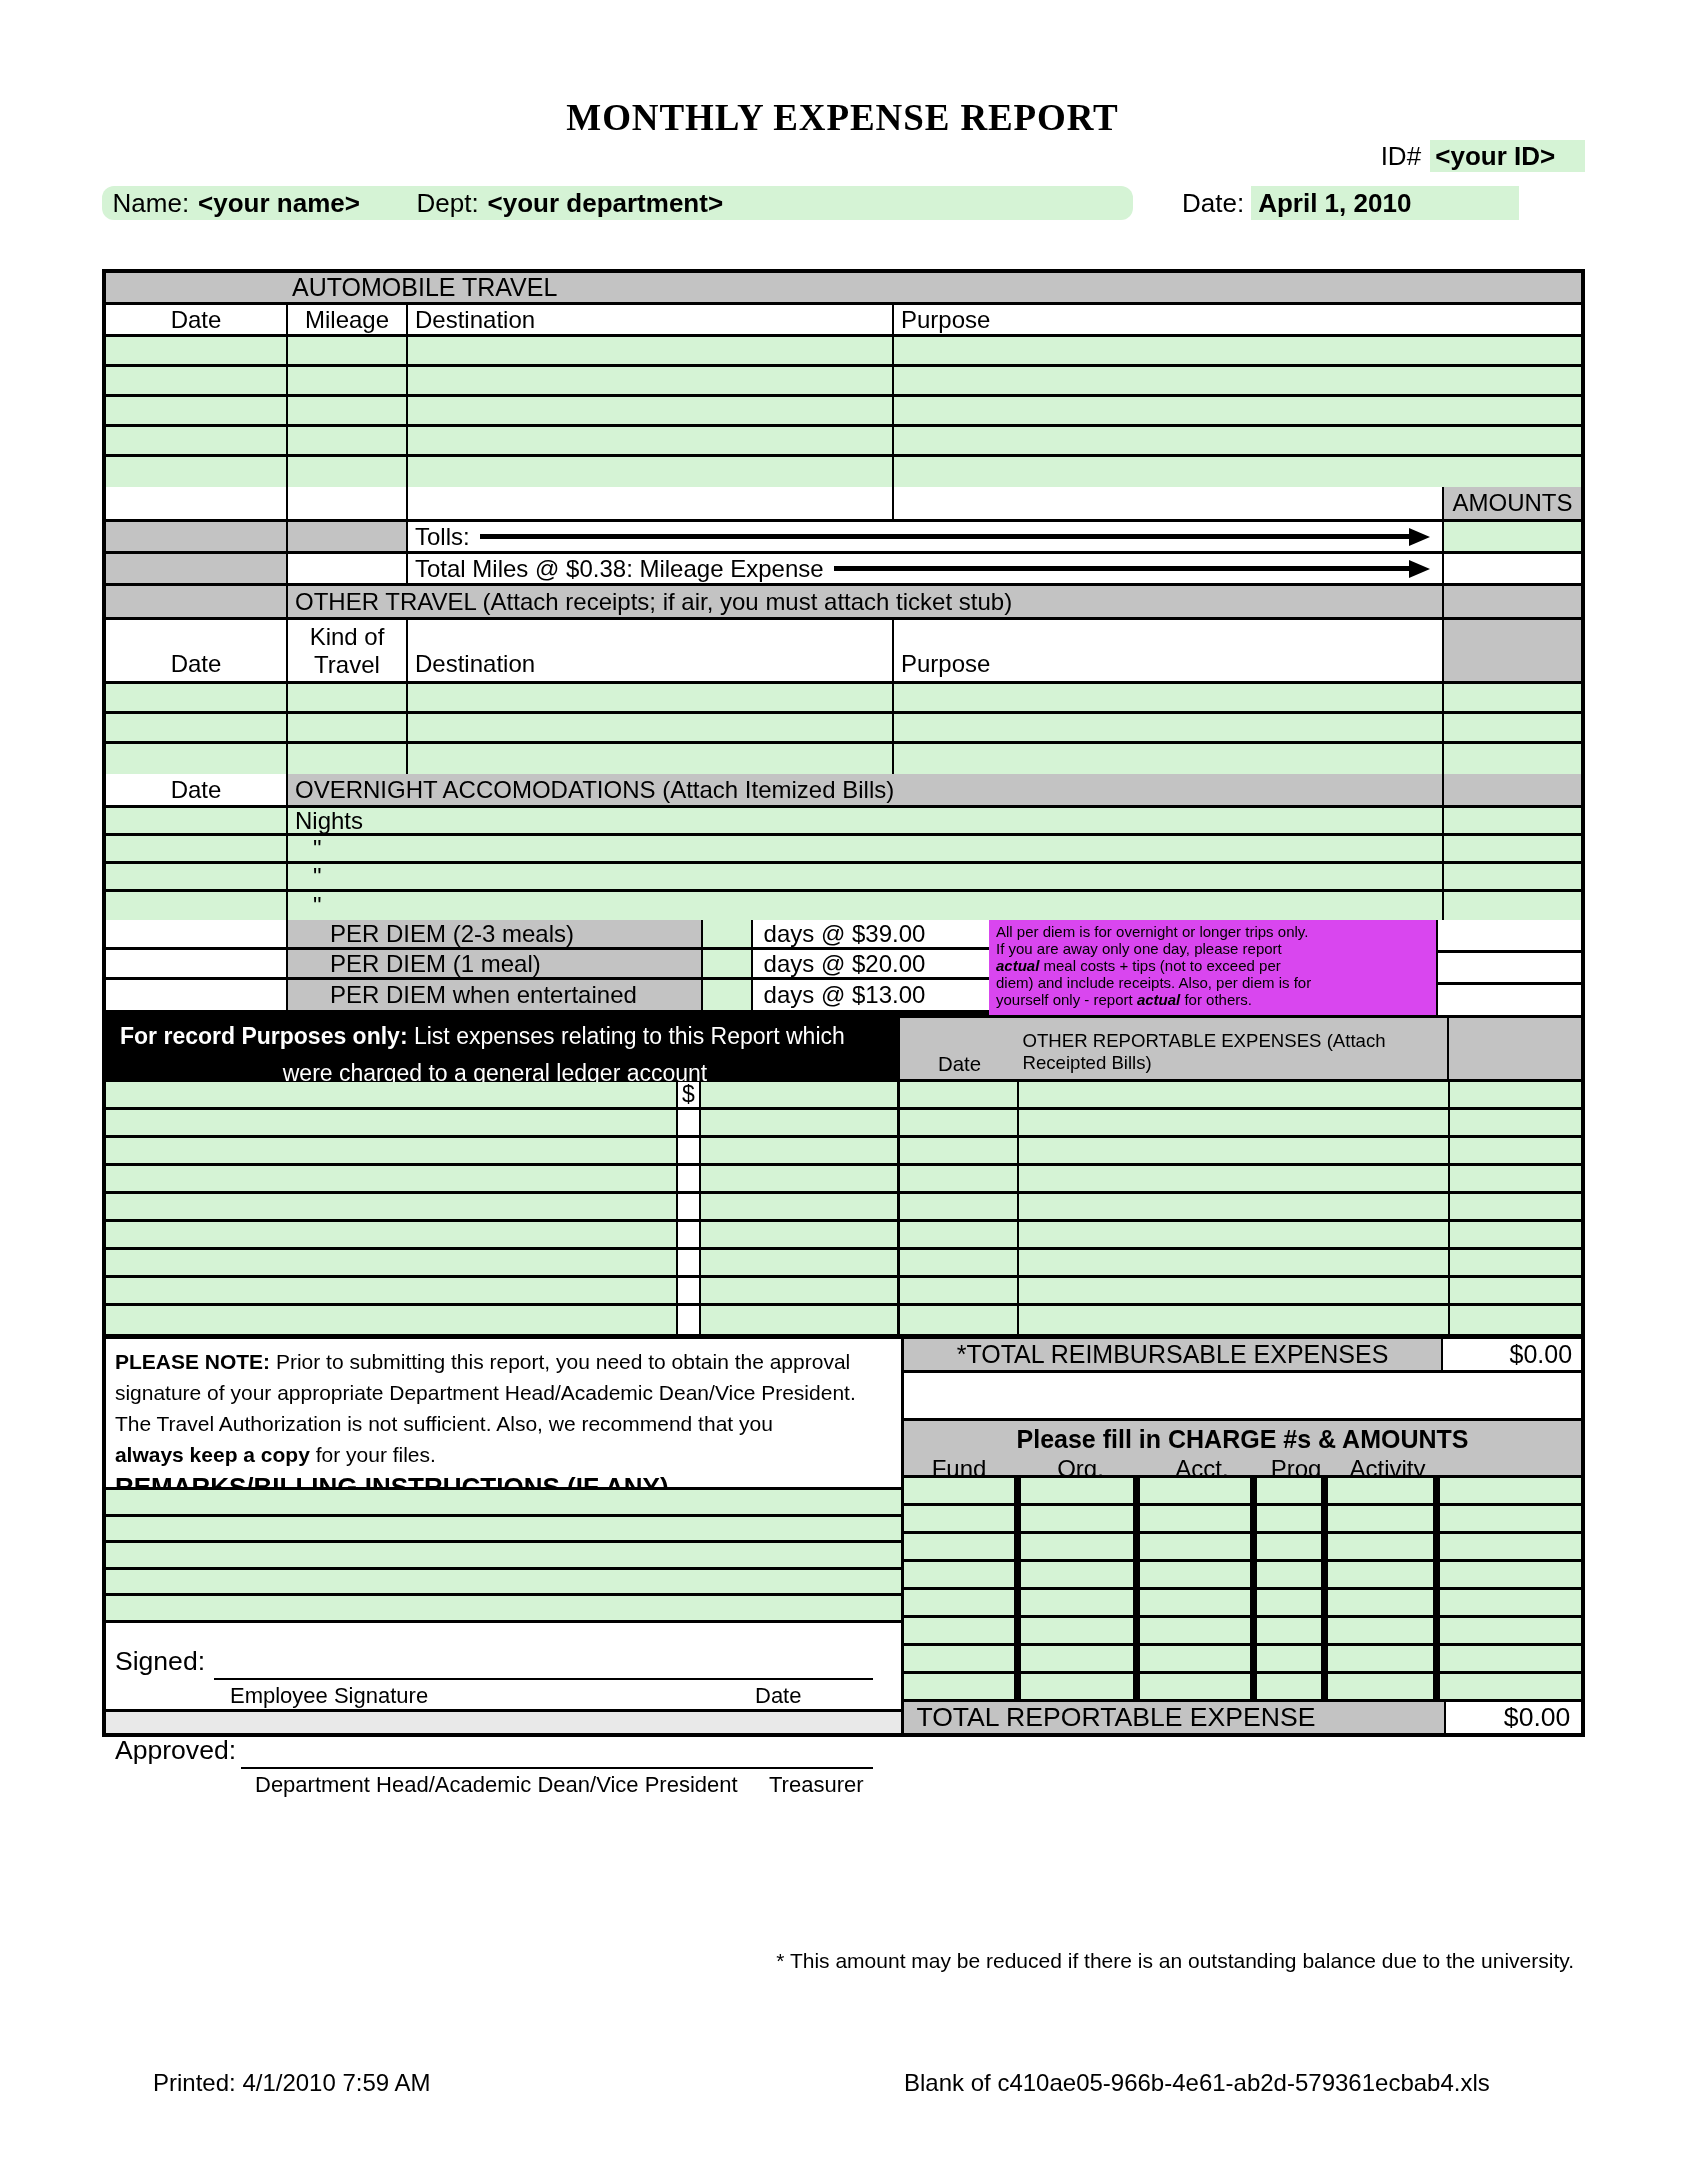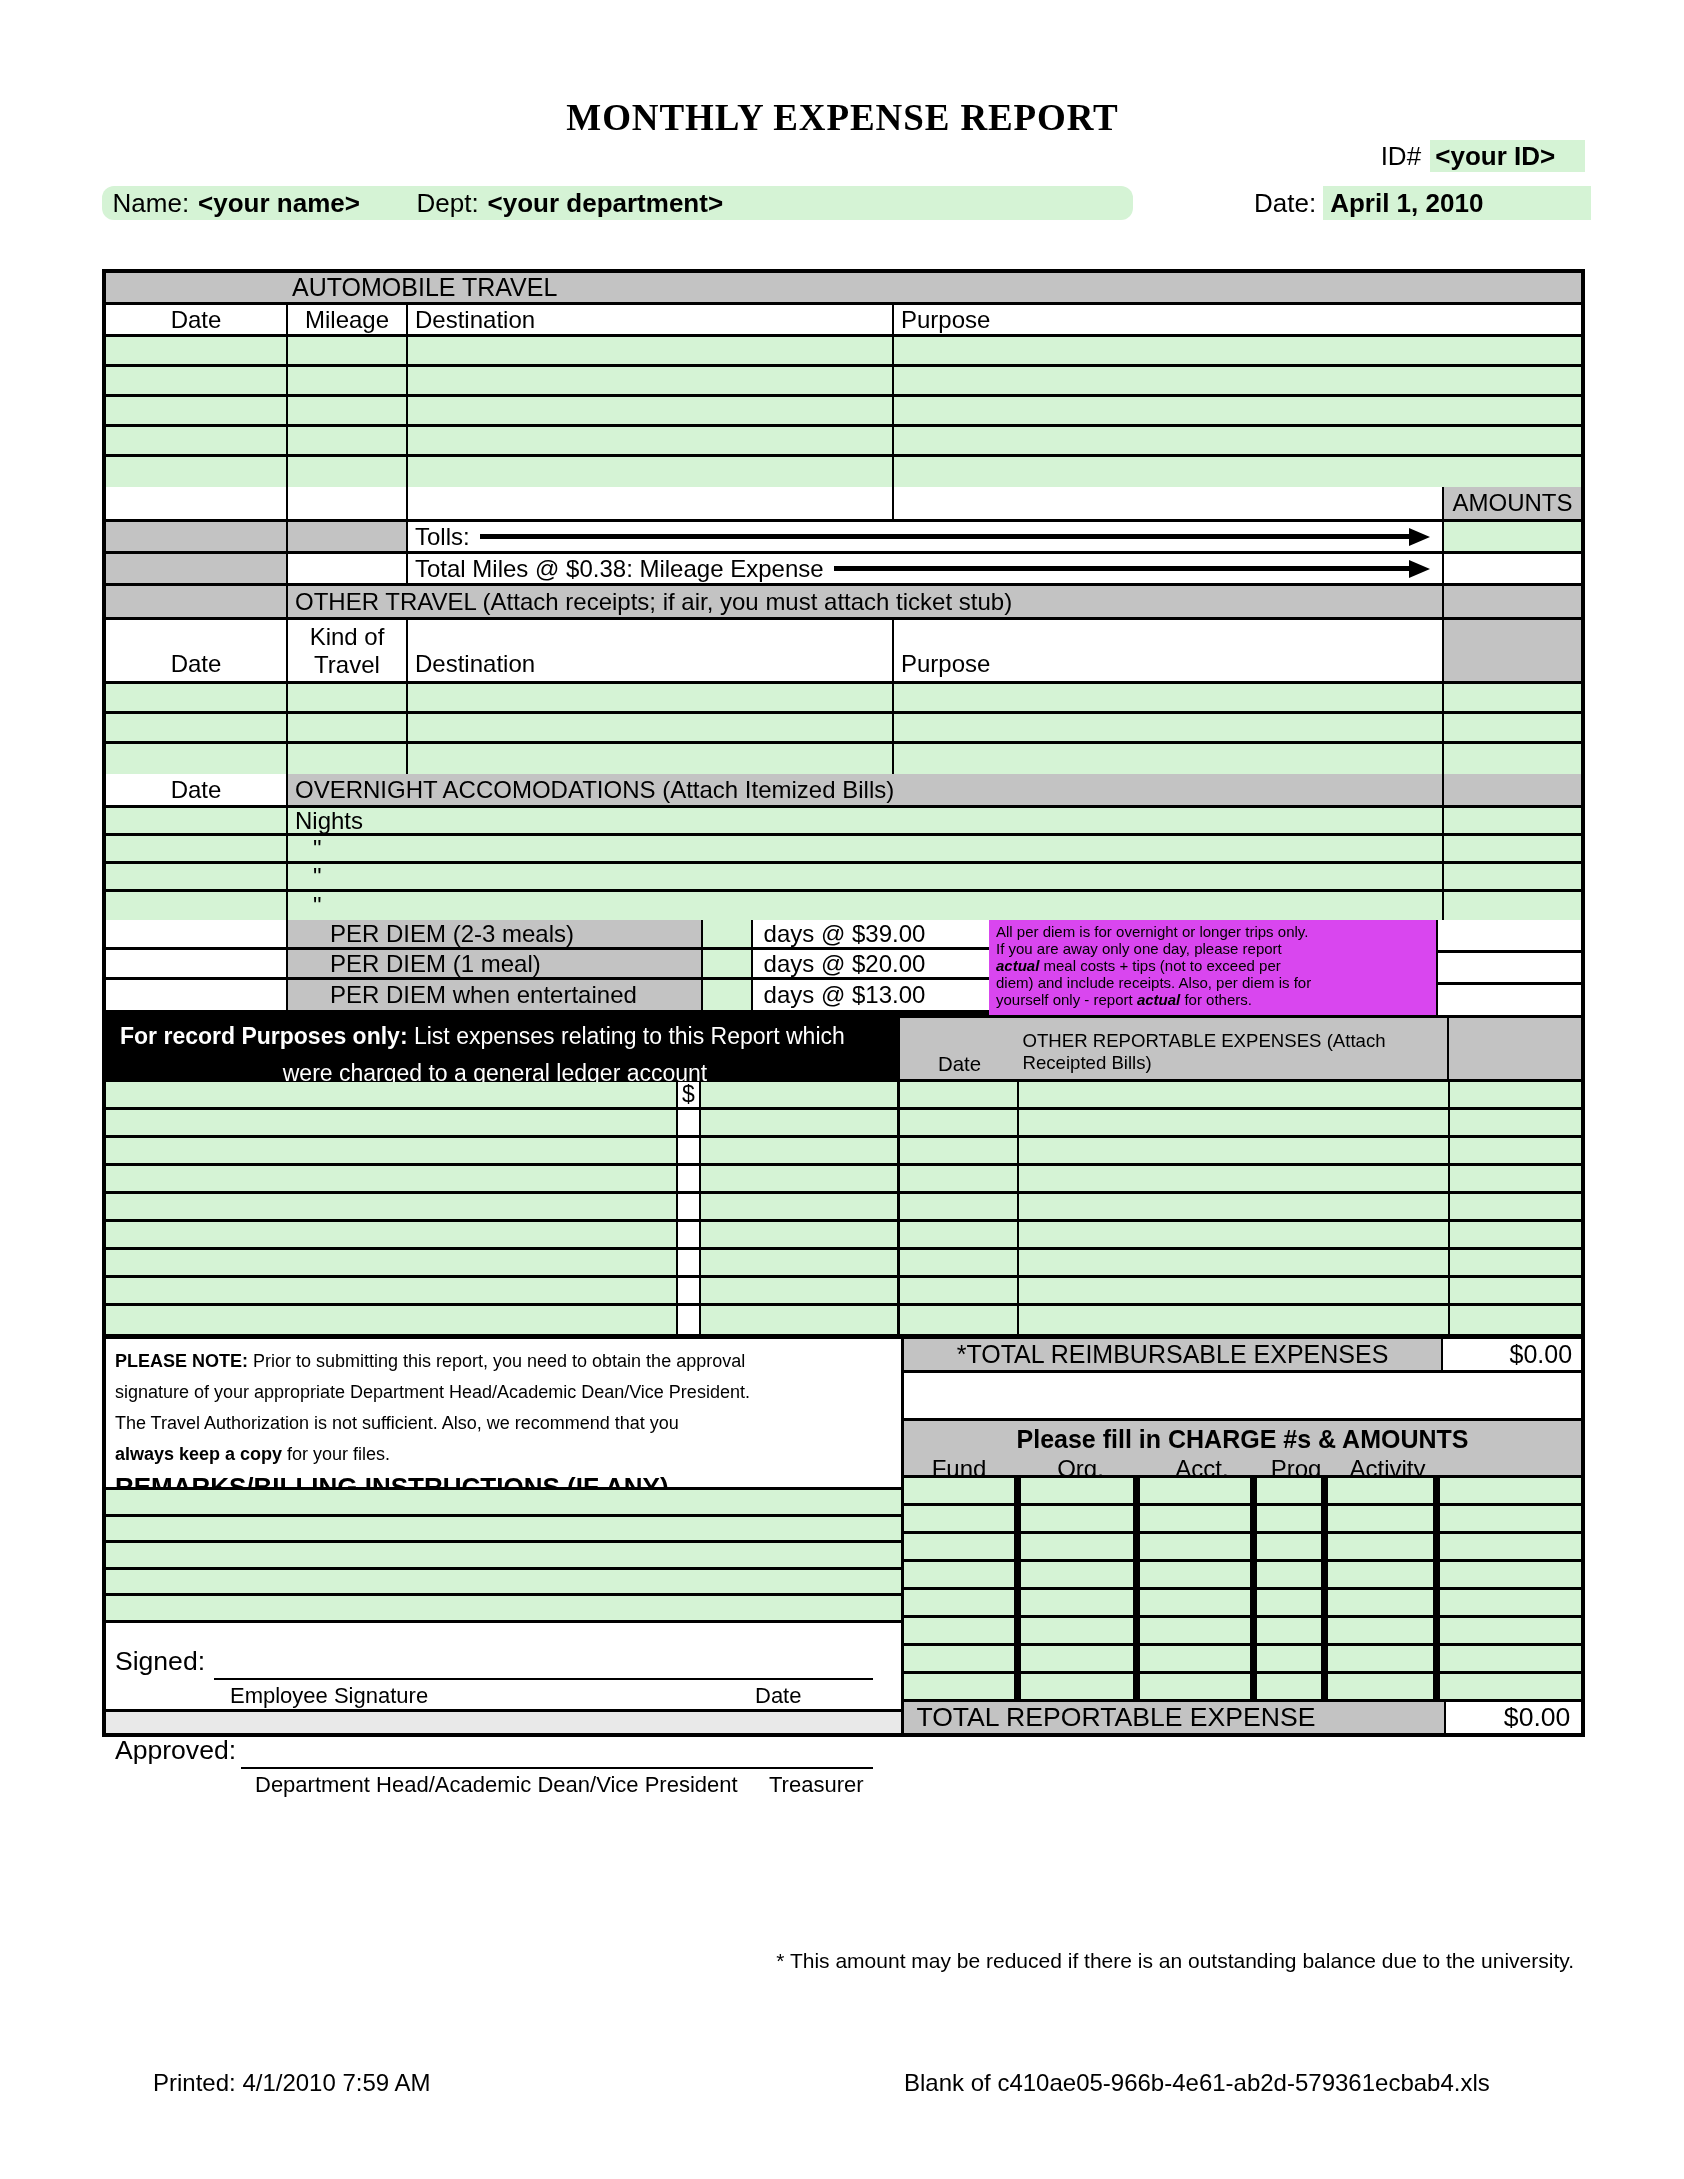--- a/index.html
+++ b/index.html
@@ -31,21 +31,21 @@
   }
   .name-bar {
     position: absolute; top: 186px; left: 102px; width: 1031px; height: 34px;
     background: var(--green);
     display: flex; align-items: center; font-size: 26px; border-radius: 12px;
   }
   .name-bar .lbl { padding-left: 10.6px; }
   .name-bar .val { font-weight: bold; margin-left: 8.9px; }
   .name-bar .dept-lbl { margin-left: 46px; }
   .date-row {
-    position: absolute; top: 186px; left: 1139px; width: 452px; height: 34px;
+    position: absolute; top: 186px; left: 1067px; width: 452px; height: 34px;
     display: flex; align-items: center; font-size: 26px;
   }
   .date-row .lbl { margin-left: 115px; }
   .date-box {
     flex: 1; height: 34px; margin-left: 7px; background: var(--green);
     display: flex; align-items: center; font-weight: bold; padding-left: 7px;
   }
   
   :root { --green:#d5f3d5; --gray:#c3c3c3; --lgray:#e9e9e9; }
   .form {
@@ -111,21 +111,21 @@
   .mid-g2 { flex: 1; background: var(--green); }
   .mid-right { flex: 1; display: flex; }
   .mid-date { width: 119px; flex: none; border-right: 2.7px solid #000; background: var(--green); }
   .mid-desc { flex: 1; border-right: 2.7px solid #000; background: var(--green); }
   .mid-amt { width: 131px; flex: none; background: var(--green); }
   
   .bottom { display: flex; background: #000; }
   .b-left { width: 798px; flex: none; border-right: 3.5px solid #000; display: flex; flex-direction: column; background:#fff; }
   .b-right { flex: 1; display: flex; flex-direction: column; background:#000; }
   .note-block { height: 151px; background: #fff; border-bottom: 3.5px solid #000; padding: 7px 0 0 8.9px; }
-  .note-block .nline { font-size: 18px; line-height: 31px; white-space: nowrap; }
+  .note-block .nline { font-size: 21px; line-height: 31px; white-space: nowrap; }
   .remarks-hdr { font-size: 26px; font-weight: bold; margin-top: 1.8px; }
   .remark-row { height: 26.6px; border-bottom: 3.5px solid #000; background: var(--green); }
   .remark-row:last-child { border-bottom: 3.5px solid #000; }
   .signed-block { height: 89px; background: #fff; position: relative; border-bottom: 3.5px solid #000; }
   .approved-block { flex: 1; background: var(--lgray); position: relative; }
   .sig-lbl { position: absolute; left: 8.9px; top: 23px; font-size: 26.6px; }
   .sig-line { position: absolute; height: 0; border-bottom: 2.7px solid #000; }
   .sub-lbl { position: absolute; font-size: 22px; }
   
   .reimb-row { height: 34px; display: flex; border-bottom: 3.5px solid #000; }

